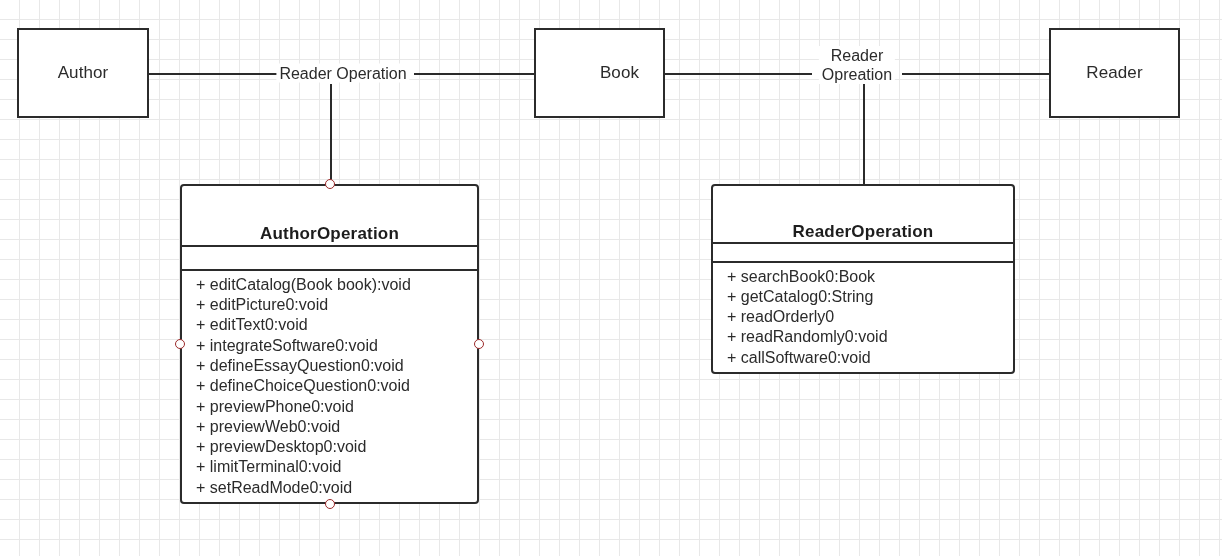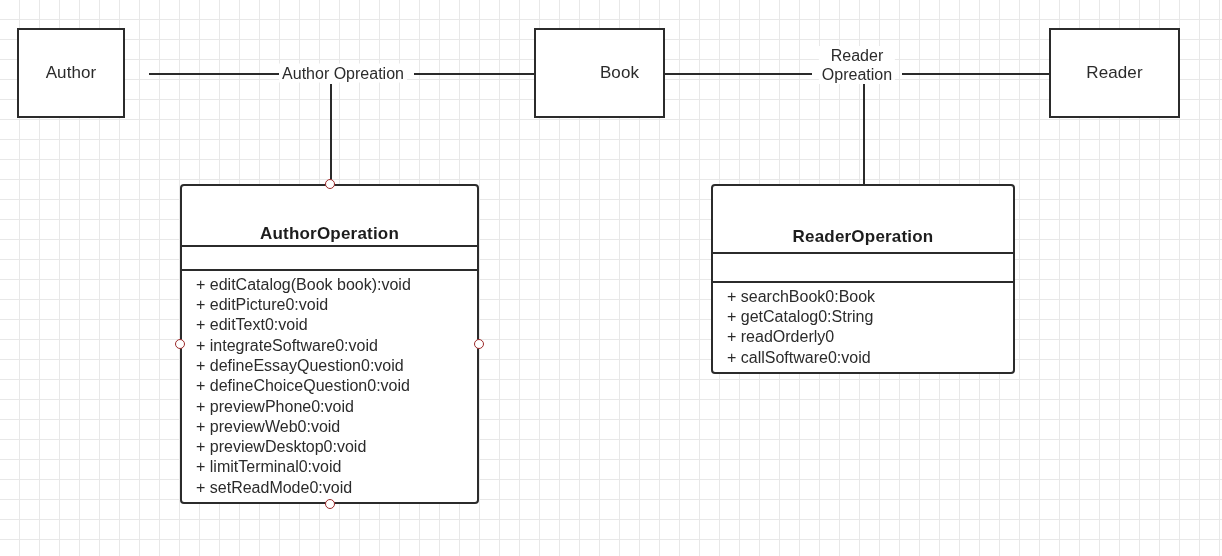--- a/index.html
+++ b/index.html
@@ -131,34 +131,34 @@
       <div class="link-h" style="left: 414px; top: 73px; width: 120px; border-top-color: rgb(43, 43, 43);"></div>
       <div class="link-h" style="left: 665px; top: 73px; width: 147px; border-top-color: rgb(43, 43, 43);"></div>
       <div class="link-h" style="left: 902px; top: 73px; width: 147px; border-top-color: rgb(43, 43, 43);"></div>
     </div>
   <div id="connectors-v">
       <div class="link-v" style="left: 330px; top: 84px; height: 100px; border-left-color: rgb(43, 43, 43);"></div>
       <div class="link-v" style="left: 863px; top: 84px; height: 100px; border-left-color: rgb(43, 43, 43);"></div>
     </div>
 
   <div id="entities-layer">
-      <div class="entity-box" style="left: 17px; top: 28px; width: 108px; height: 90px; border-color: rgb(43, 43, 43);">
+      <div class="entity-box" style="left: 17px; top: 28px; width: 132px; height: 90px; border-color: rgb(43, 43, 43);">
         <span class="entity-label">Author</span>
       </div>
       <div class="entity-box" style="left: 534px; top: 28px; width: 131px; height: 90px; border-color: rgb(43, 43, 43); padding-left: 40px;">
         <span class="entity-label">Book</span>
       </div>
       <div class="entity-box" style="left: 1049px; top: 28px; width: 131px; height: 90px; border-color: rgb(43, 43, 43);">
         <span class="entity-label">Reader</span>
       </div>
     </div>
 
   <div id="links-layer">
       <div class="link-label" style="left: 343px; top: 73px;">
-        <div>Author Opreation</div>
+        <div>Reader Operation</div>
       </div>
       <div class="link-label two-line" style="left: 857px; top: 65px;">
         <div>Reader</div>
         <div>Opreation</div>
       </div>
     </div>
 
   <div id="classes-layer">
       <div class="class-box" style="left: 180px; top: 184px; width: 299px; height: 320px; border-color: rgb(43, 43, 43);">
         <div class="class-title" style="border-bottom-color: rgb(43, 43, 43);">AuthorOperation</div>
@@ -177,20 +177,21 @@
           <div class="method-row">+ setReadMode0:void</div>
         </div>
       </div>
       <div class="class-box" style="left: 711px; top: 184px; width: 304px; height: 190px; border-color: rgb(43, 43, 43);">
         <div class="class-title" style="border-bottom-color: rgb(43, 43, 43); text-align: right;">ReaderOperation</div>
         <div class="class-attributes" style="border-bottom-color: rgb(43, 43, 43);"></div>
         <div class="class-methods">
           <div class="method-row">+ searchBook0:Book</div>
           <div class="method-row">+ getCatalog0:String</div>
           <div class="method-row">+ readOrderly0</div>
+          <div class="method-row">+ readRandomly0:void</div>
           <div class="method-row">+ callSoftware0:void</div>
         </div>
       </div>
     </div>
 
   <div id="anchors-layer">
       <div class="anchor" style="left: 330px; top: 184px; border-color: rgb(156, 42, 42);"></div>
       <div class="anchor" style="left: 180px; top: 344px; border-color: rgb(156, 42, 42);"></div>
       <div class="anchor" style="left: 479px; top: 344px; border-color: rgb(156, 42, 42);"></div>
       <div class="anchor" style="left: 330px; top: 504px; border-color: rgb(156, 42, 42);"></div>

